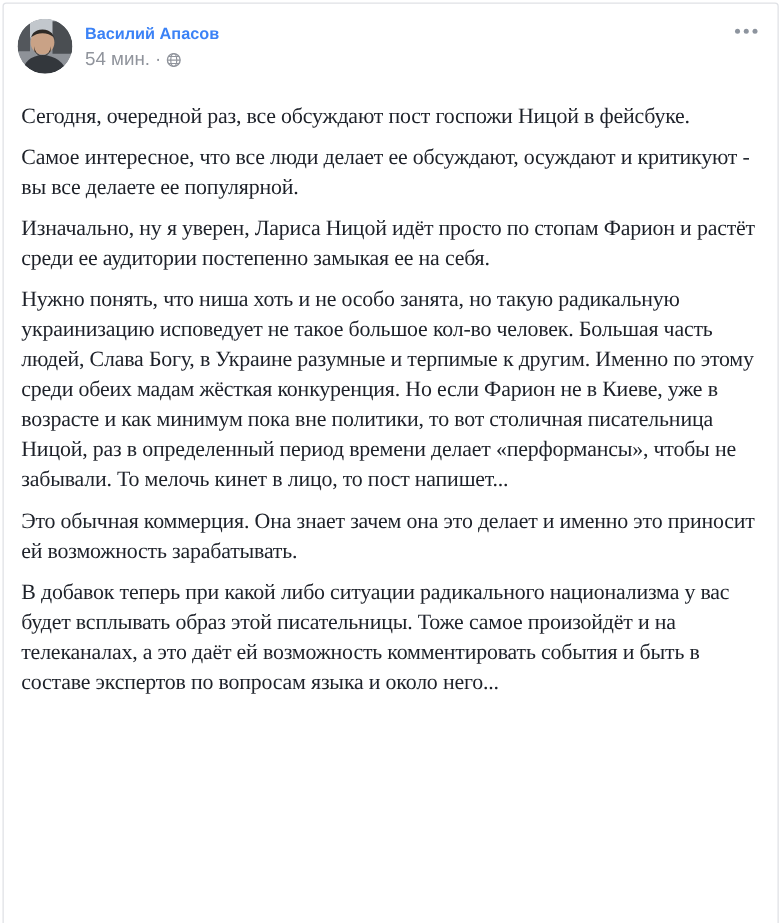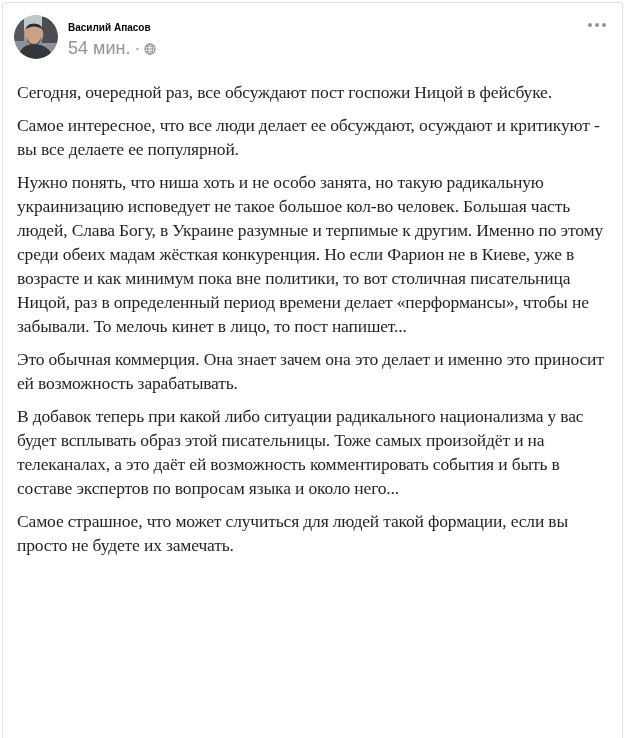--- a/index.html
+++ b/index.html
@@ -36,33 +36,33 @@
     cursor: pointer;
   }
   .avatar svg { display: block; }
   .header-text {
     margin-left: 10px;
     padding-top: 2px;
     flex: 1 1 auto;
     min-width: 0;
   }
   .author {
-    font-size: 10px;
+    font-size: 13px;
     font-weight: bold;
-    color: #000000;
+    color: #3b82f6;
     text-decoration: none;
     line-height: 19px;
     cursor: pointer;
   }
   .meta-row {
     display: flex;
     align-items: center;
     margin-top: 4px;
     color: #90949c;
-    font-size: 18px;
+    font-size: 15px;
     line-height: 15px;
   }
   .meta-sep { margin: 0 4px; }
   .globe { display: inline-flex; align-items: center; }
   .menu-btn {
     margin-left: auto;
     padding: 8px 4px;
     display: flex;
     gap: 3px;
     cursor: pointer;
@@ -133,18 +133,18 @@
     <button class="menu-btn" aria-label="menu">
       <i></i>
       <i></i>
       <i></i>
     </button>
   </div>
 
   <div class="post-body">
     <p>Сегодня, очередной раз, все обсуждают пост госпожи Ницой в фейсбуке.</p>
     <p>Самое интересное, что все люди делает ее обсуждают, осуждают и критикуют - вы все делаете ее популярной.</p>
+    <p>Изначально, ну я уверен, Лариса Ницой идёт просто по стопам Фарион и растёт среди ее аудитории постепенно замыкая ее на себя.</p>
     <p>Нужно понять, что ниша хоть и не особо занята, но такую радикальную украинизацию исповедует не такое большое кол-во человек. Большая часть людей, Слава Богу, в Украине разумные и терпимые к другим. Именно по этому среди обеих мадам жёсткая конкуренция. Но если Фарион не в Киеве, уже в возрасте и как минимум пока вне политики, то вот столичная писательница Ницой, раз в определенный период времени делает «перформансы», чтобы не забывали. То мелочь кинет в лицо, то пост напишет...</p>
     <p>Это обычная коммерция. Она знает зачем она это делает и именно это приносит ей возможность зарабатывать.</p>
-    <p>В добавок теперь при какой либо ситуации радикального национализма у вас будет всплывать образ этой писательницы. Тоже самых произойдёт и на телеканалах, а это даёт ей возможность комментировать события и быть в составе экспертов по вопросам языка и около него...</p>
-    <p>Самое страшное, что может случиться для людей такой формации, если вы просто не будете их замечать.</p>
+    <p>В добавок теперь при какой либо ситуации радикального национализма у вас будет всплывать образ этой писательницы. Тоже самое произойдёт и на телеканалах, а это даёт ей возможность комментировать события и быть в составе экспертов по вопросам языка и около него...</p>
   </div>
 </div>
 
 </body></html>

